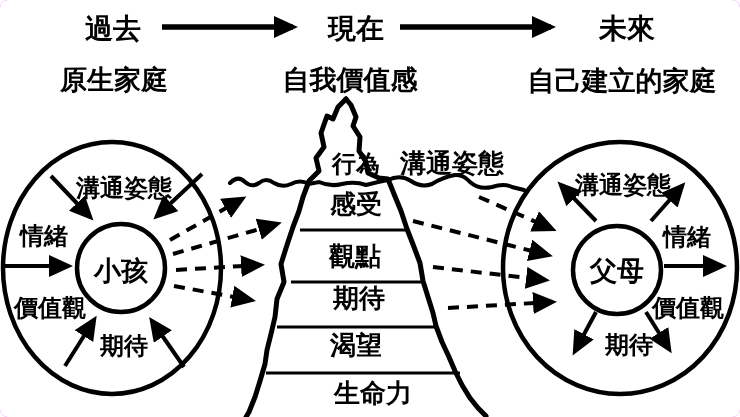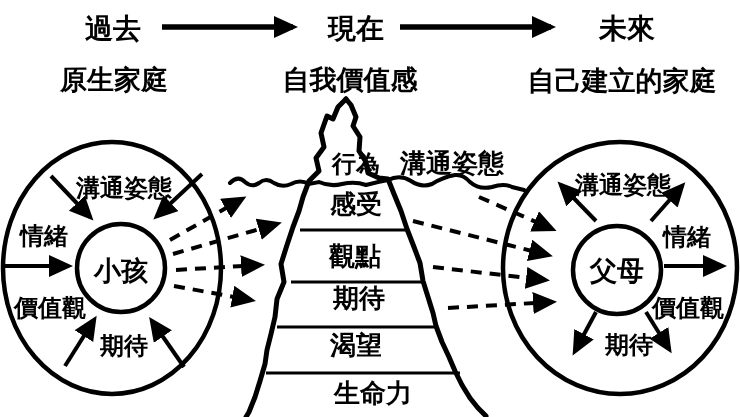--- a/index.html
+++ b/index.html
@@ -1,16 +1,16 @@
 <!DOCTYPE html>
 <html><head>
 <meta charset="utf-8">
 <style>
   html,body{margin:0;padding:0;background:#fff;}
-  #stage{position:relative;width:740px;height:417px;background:#d946ef;overflow:hidden;}
+  #stage{position:relative;width:740px;height:417px;background:#d946ef;overflow:hidden;border-radius:8px;}
   svg{position:absolute;left:0;top:0;}
   text{font-family:"Liberation Serif","DejaVu Serif",serif;font-weight:bold;fill:#000;}
   .t28{font-size:28px;}
   .t27{font-size:27px;}
   .t26{font-size:26px;}
   .t24{font-size:24px;}
   .stroke{stroke:#000;fill:none;}
 </style>
 </head>
 <body>

